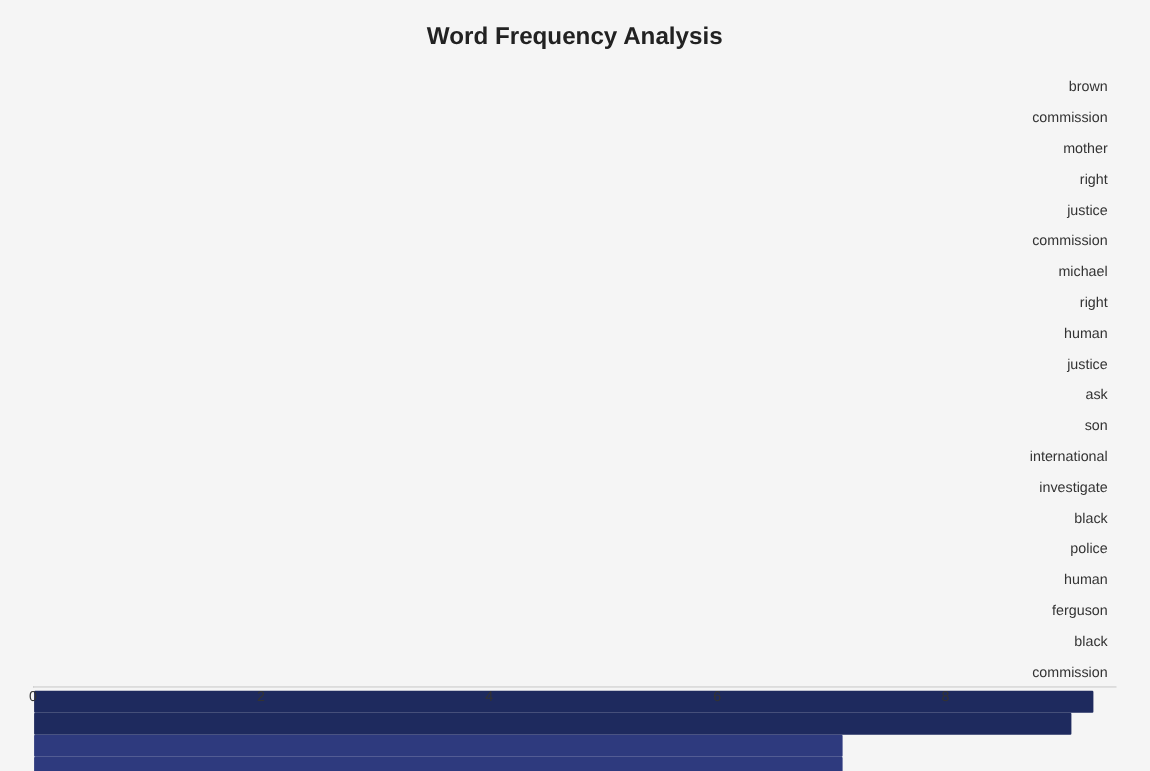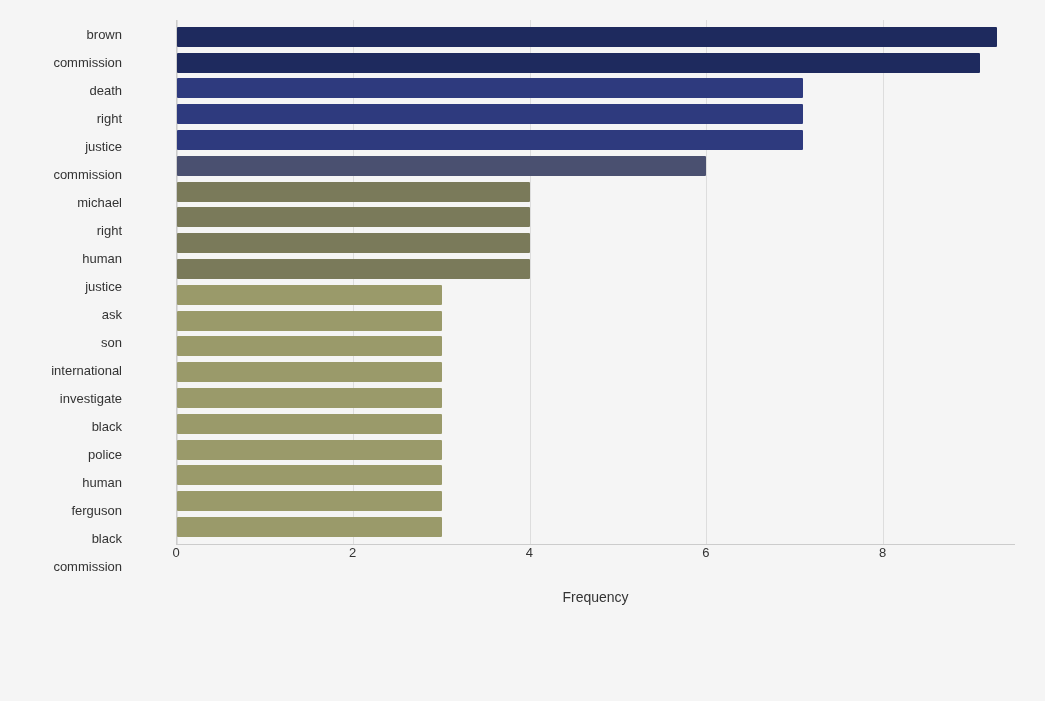--- a/index.html
+++ b/index.html
@@ -21,23 +21,22 @@
     }
     .chart-title {
       text-align: center;
       font-size: 22px;
       font-weight: bold;
       color: #222;
       margin-bottom: 18px;
     }
     .chart-area {
       display: flex;
-      flex-direction: row;
+      flex-direction: column;
       height: calc(100% - 60px);
-      gap: 46px;
     }
     .y-labels {
       display: flex;
       flex-direction: column;
       justify-content: space-around;
       padding-right: 8px;
       min-width: 100px;
       text-align: right;
     }
     .y-label {
@@ -103,25 +102,26 @@
       font-size: 14px;
       color: #333;
       margin-top: 24px;
       width: 100%;
     }
   </style>
 </head>
 <body>
 
 <div class="chart-container">
+  <div class="chart-title">Word Frequency Analysis</div>
   <div class="chart-area">
     <div class="y-labels" id="y-labels">
         <div class="y-label">brown</div>
         <div class="y-label">commission</div>
-        <div class="y-label">death</div>
+        <div class="y-label">mother</div>
         <div class="y-label">right</div>
         <div class="y-label">justice</div>
         <div class="y-label">commission</div>
         <div class="y-label">michael</div>
         <div class="y-label">right</div>
         <div class="y-label">human</div>
         <div class="y-label">justice</div>
         <div class="y-label">ask</div>
         <div class="y-label">son</div>
         <div class="y-label">international</div>
@@ -206,17 +206,16 @@
           </div>
       </div>
       <div style="position:relative; height:36px;">
         <div id="x-ticks" style="position:relative; height:20px;">
             <div class="x-tick" style="left: 0%;">0</div>
             <div class="x-tick" style="left: 21.0526%;">2</div>
             <div class="x-tick" style="left: 42.1053%;">4</div>
             <div class="x-tick" style="left: 63.1579%;">6</div>
             <div class="x-tick" style="left: 84.2105%;">8</div>
           </div>
-        <div class="x-label">Frequency</div>
       </div>
     </div>
   </div>
 </div>
 
 </body></html>

